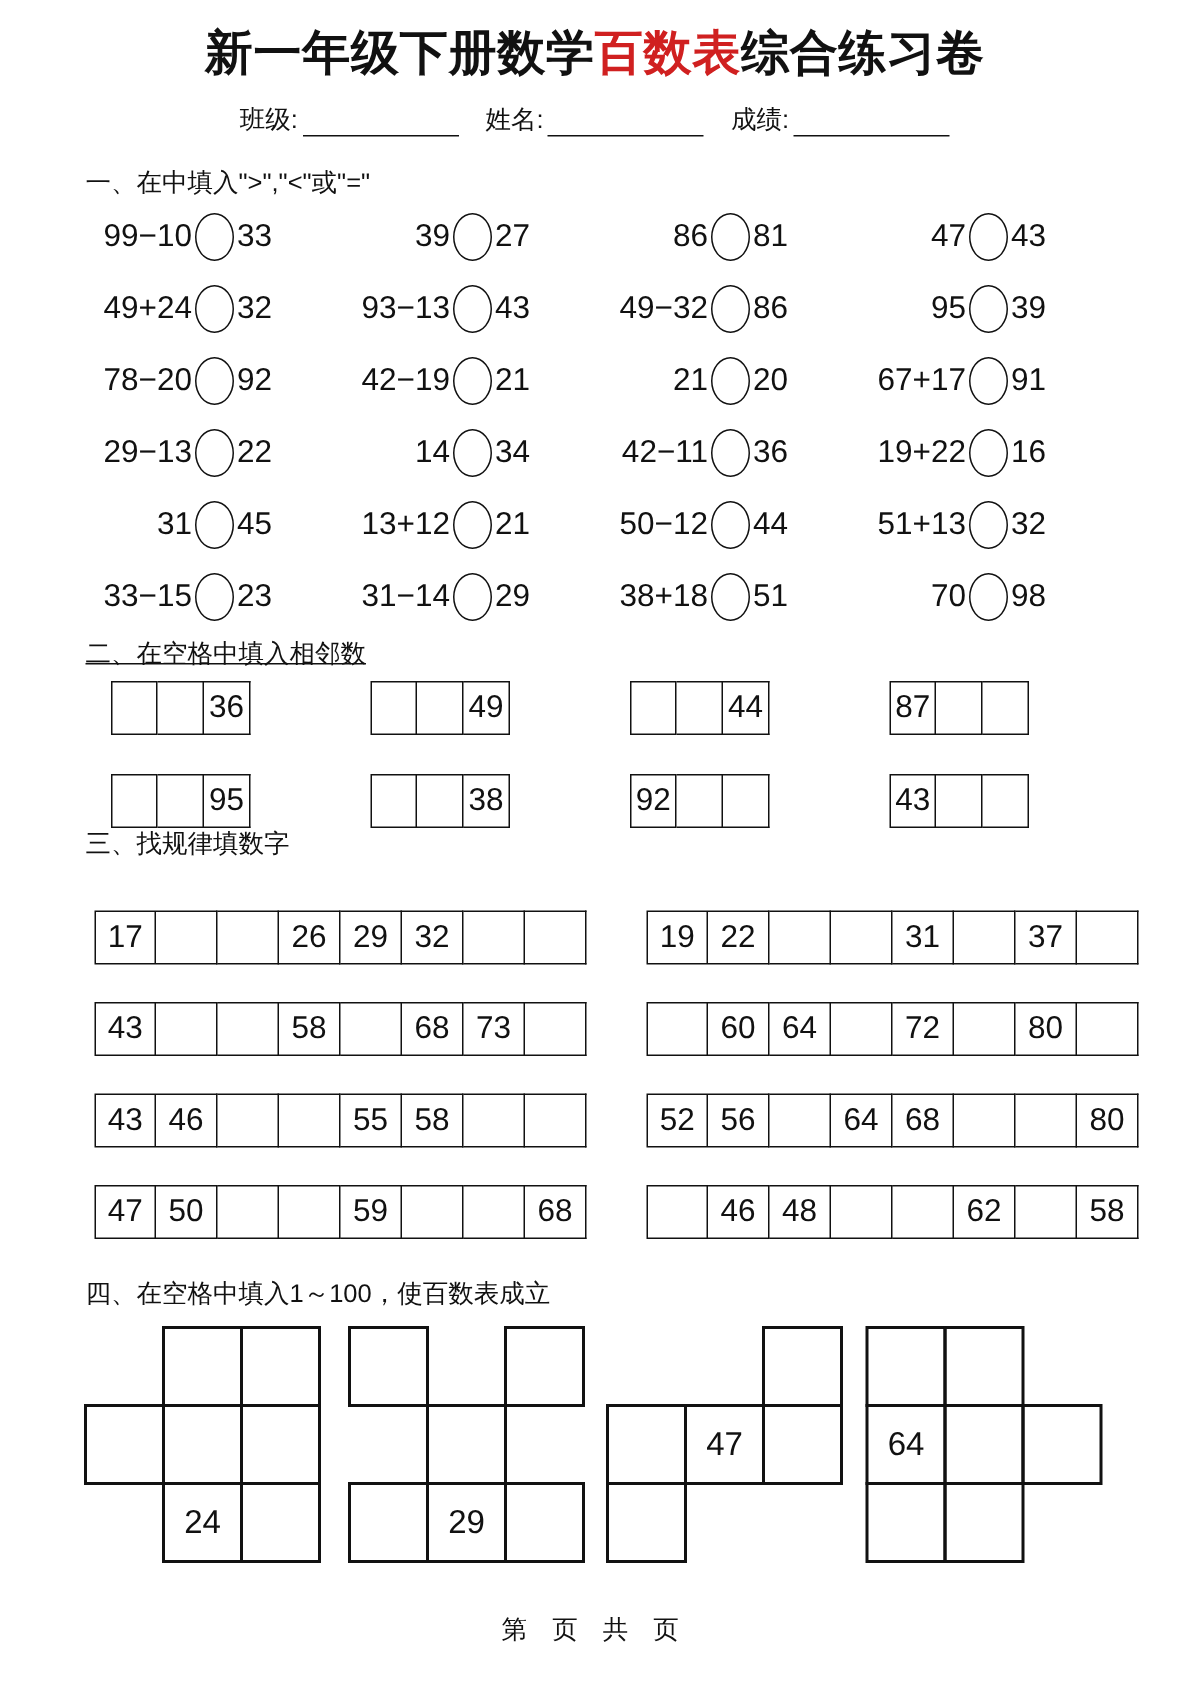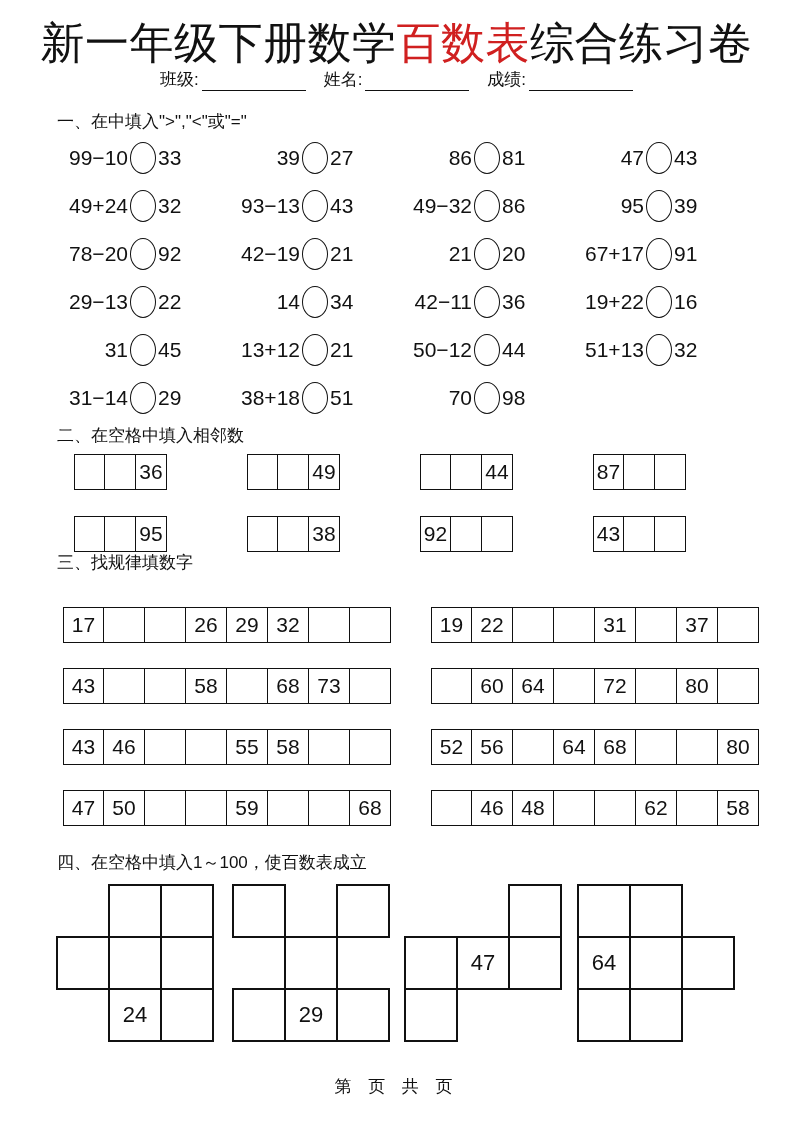--- a/index.html
+++ b/index.html
@@ -7,41 +7,41 @@
   body {
     width: 793px; height: 1122px; position: relative;
     font-family: "Liberation Sans", sans-serif;
     color: #111111;
   }
   .page { position: absolute; inset: 0; background: #ffffff; }
 
   
   .title {
     position: absolute; top: 14px; left: 0; width: 100%;
-    text-align: center; font-size: 44px; font-weight: normal;
+    text-align: center; font-size: 32px; font-weight: bold;
     white-space: nowrap; letter-spacing: 0.5px;
   }
   .title .hl { color: #d02020; }
 
   
   .info {
     position: absolute; top: 68px; left: 0; width: 100%;
     display: flex; justify-content: center; align-items: flex-end;
     font-size: 17px;
   }
   .info-field { display: flex; align-items: flex-end; margin: 0 9px; }
   .uline {
     display: inline-block; width: 104px; height: 18px;
     border-bottom: 1.5px solid #111; margin-left: 3px;
   }
 
   
   .sec-head { position: absolute; left: 57px; font-size: 17px; white-space: nowrap; }
   .h1 { top: 110px; }
-  .h2 { top: 424px; }
+  .h2 { top: 424px; text-decoration: underline; }
   .h3 { top: 551px; }
   .h4 { top: 851px; }
 
   
   .s1 { position: absolute; top: 134px; left: 60px; width: 690px; }
   .s1-row { display: flex; height: 48px; }
   .s1-item { width: 172px; display: flex; align-items: center; font-size: 21px; }
   .s1-left { width: 68px; text-align: right; white-space: nowrap; }
   .s1-circle {
     flex: none; width: 26px; height: 32px; margin: 0 2px;
@@ -226,20 +226,25 @@
           <span class="s1-right">44</span>
         </div>
       <div class="s1-item">
           <span class="s1-left">51+13</span>
           <span class="s1-circle"></span>
           <span class="s1-right">32</span>
         </div>
     </div>
     <div class="s1-row">
       <div class="s1-item">
+          <span class="s1-left">33−15</span>
+          <span class="s1-circle"></span>
+          <span class="s1-right">23</span>
+        </div>
+      <div class="s1-item">
           <span class="s1-left">31−14</span>
           <span class="s1-circle"></span>
           <span class="s1-right">29</span>
         </div>
       <div class="s1-item">
           <span class="s1-left">38+18</span>
           <span class="s1-circle"></span>
           <span class="s1-right">51</span>
         </div>
       <div class="s1-item">

